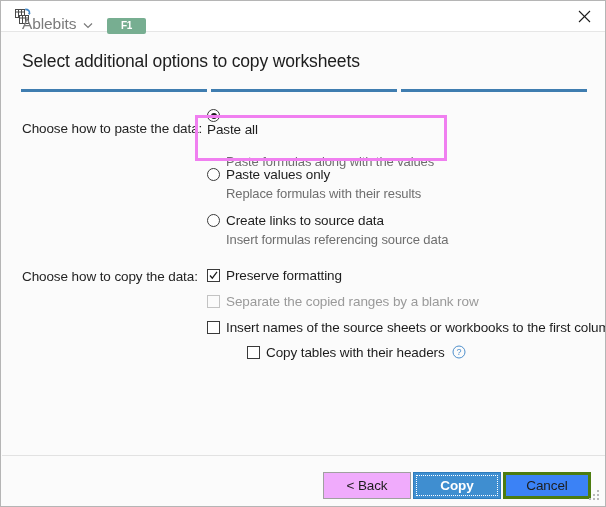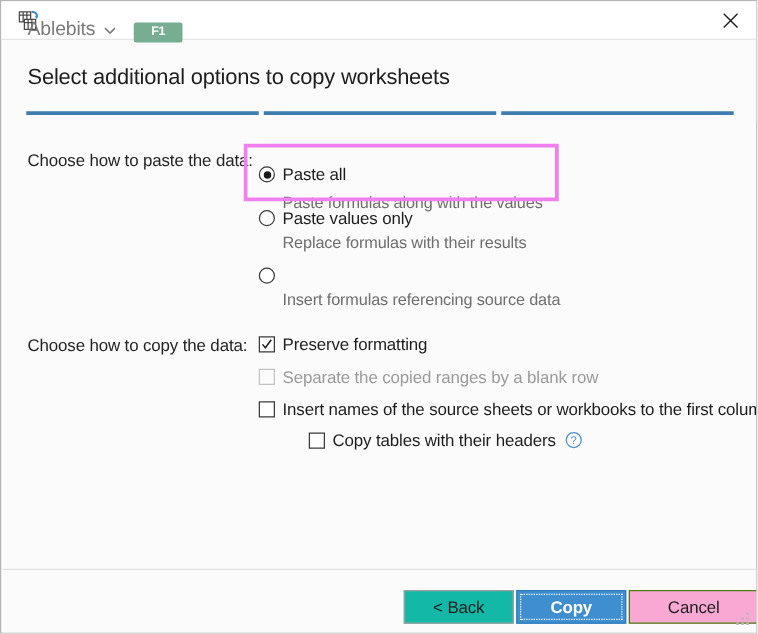--- a/index.html
+++ b/index.html
@@ -233,43 +233,43 @@
     font-size: 13.5px;
     letter-spacing: -0.1px;
     display: flex;
     align-items: center;
     justify-content: center;
     cursor: default;
   }
   .btn-back {
     left: 322px;
     width: 88px;
-    background: #14b8a6;
+    background: #f0abfc;
     border: 1px solid #a0a0a0;
     color: #1d1d1d;
   }
   .btn-copy {
     left: 412px;
     width: 88px;
     background: #3f8ed0;
     border: 1px solid #2f7cbb;
     color: #ffffff;
     font-weight: bold;
   }
   .btn-copy .focus-ring {
     position: absolute;
     left: 2px; top: 2px; right: 2px; bottom: 2px;
     border: 1px dotted #ffffff;
   }
   .btn-copy .lbl { position: relative; }
   .btn-cancel {
     left: 502px;
-    width: 104px;
-    background: #f9a8d4;
-    border: 1px solid #4d7c0f;
+    width: 88px;
+    background: #3b82f6;
+    border: 3px solid #4d7c0f;
     color: #1d1d1d;
   }
 
   .grip {
     position: absolute;
     right: 4px; bottom: 4px;
     width: 12px; height: 12px;
   }
   .grip i {
     position: absolute;
@@ -313,34 +313,35 @@
   <div class="steps">
     <span class="step-seg"></span>
     <span class="step-seg"></span>
     <span class="step-seg"></span>
   </div>
 
   <div class="body-area">
 
     <div class="col-label" style="top:23px;">Choose how to paste the data:</div>
 
-    <div class="option-row" style="top:34px;">
+    <div class="option-row" style="top:10px;flex-direction:column;">
       <span class="radio checked"></span>
       <span class="opt-main">Paste all</span>
     </div>
     <div class="opt-sub" style="top:56px;">Paste formulas along with the values</div>
 
     <div class="option-row" style="top:69px;">
       <span class="radio"></span>
       <span class="opt-main">Paste values only</span>
     </div>
     <div class="opt-sub" style="top:88px;">Replace formulas with their results</div>
 
     <div class="option-row" style="top:115px;">
       <span class="radio"></span>
+      <span class="opt-main">Create links to source data</span>
     </div>
     <div class="opt-sub" style="top:134px;">Insert formulas referencing source data</div>
 
     <div class="col-label" style="top:171px;">Choose how to copy the data:</div>
 
     <div class="option-row" style="top:170px;">
       <span class="checkbox checked">
         <svg width="11" height="11" viewBox="0 0 11 11">
           <polyline points="2,5.5 4.3,8.2 9,1.8" fill="none" stroke="#1d1d1d" stroke-width="1.2"></polyline>
         </svg>

